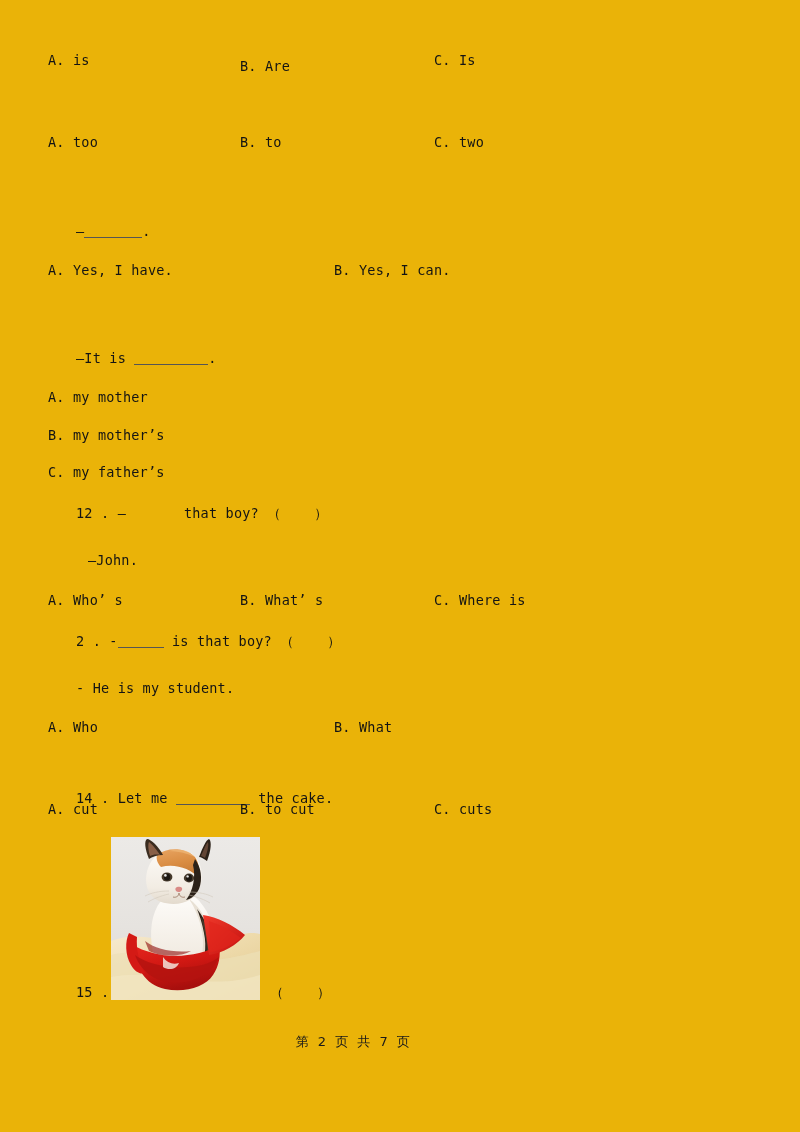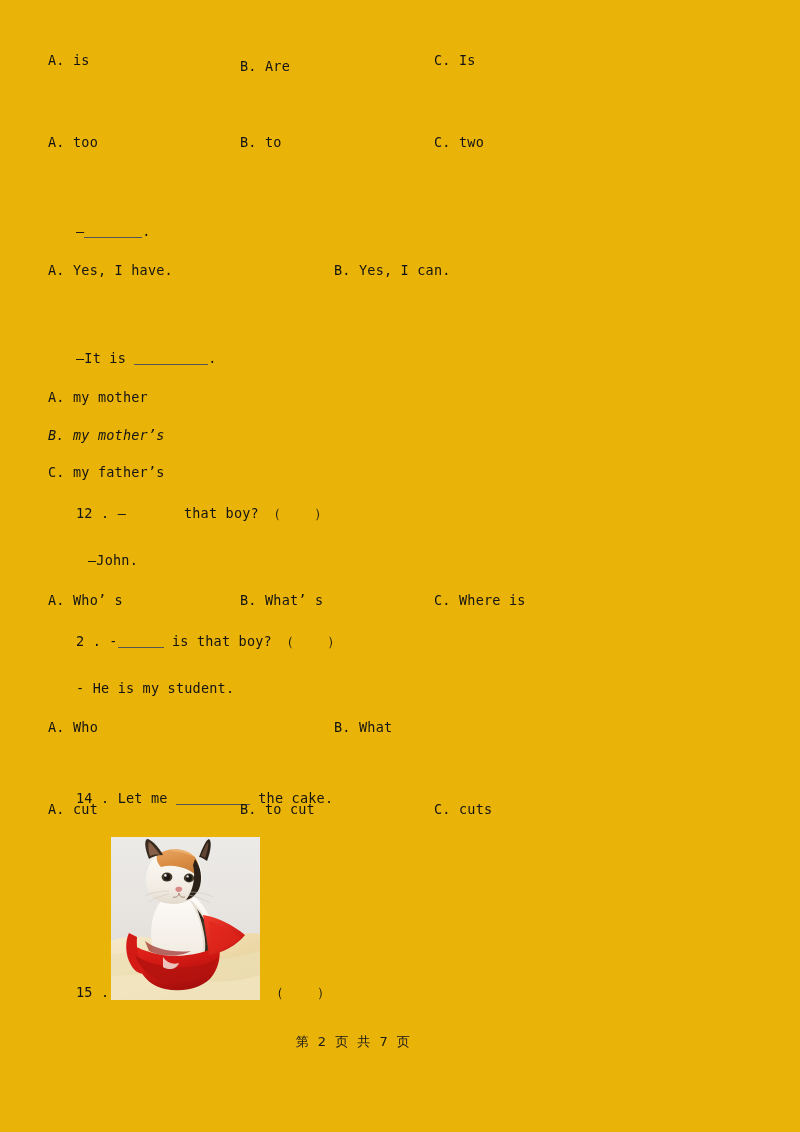--- a/index.html
+++ b/index.html
@@ -95,21 +95,21 @@
 
   <div class="run qline" style="left:76px; top:225px;"><span>—</span><span class="blank w-mid"></span><span>.</span></div>
 
   <div class="run opt" style="left:48px; top:264px;">A. Yes, I have.</div>
   <div class="run opt" style="left:334px; top:264px;">B. Yes, I can.</div>
 
 
   <div class="run qline" style="left:76px; top:352px;"><span>—It is</span>&nbsp;<span class="blank w-long"></span><span>.</span></div>
 
   <div class="run opt" style="left:48px; top:391px;">A. my mother</div>
-  <div class="run opt" style="left:48px; top:429px;font-style:italic;">B. my mother’s</div>
+  <div class="run opt" style="left:48px; top:429px;">B. my mother’s</div>
   <div class="run opt" style="left:48px; top:466px;">C. my father’s</div>
 
   <div class="run qline" style="left:76px; top:507px;"><span>12 . —</span><span class="gap g2"></span><span>that boy? （    ）</span></div>
 
   <div class="run qline" style="left:88px; top:554px;text-align:right;">—John.</div>
 
   <div class="run opt" style="left:48px; top:594px;">A. Who’ s</div>
   <div class="run opt" style="left:240px; top:594px;">B. What’ s</div>
   <div class="run opt" style="left:434px; top:594px;">C. Where is</div>
 

